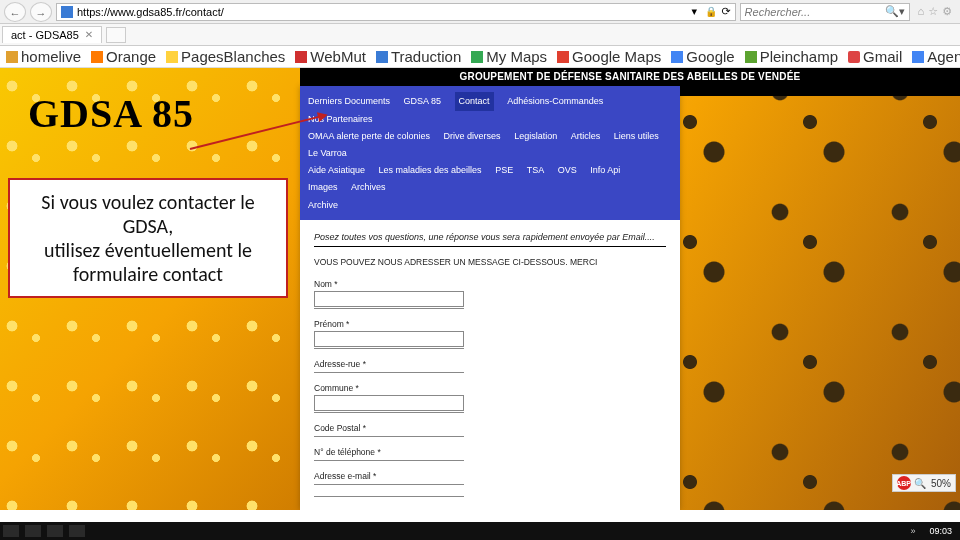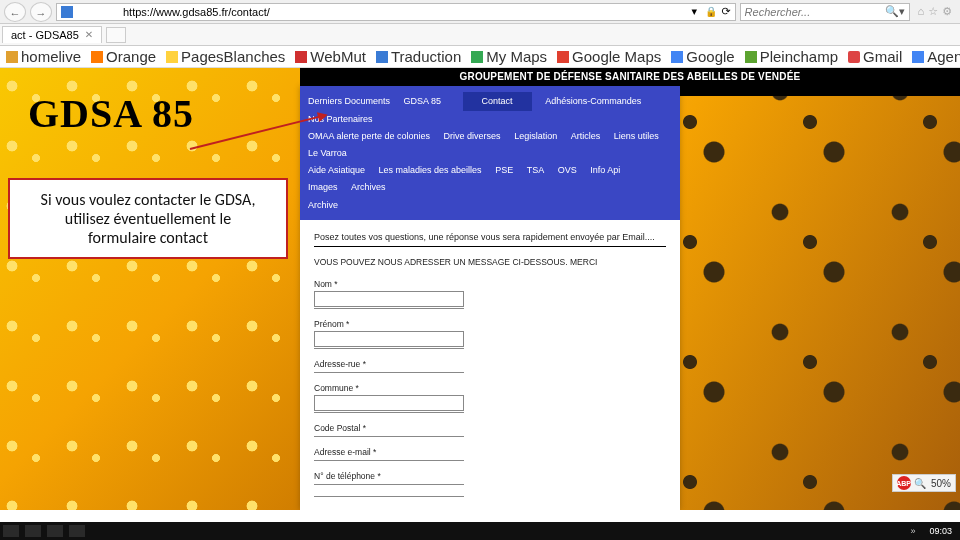--- a/index.html
+++ b/index.html
@@ -2,21 +2,21 @@
 <html><head>
 <meta charset="utf-8">
 <style>
   * { box-sizing: border-box; margin: 0; padding: 0; }
   body { font-family: "Segoe UI", Arial, sans-serif; font-size: 11px; background: #fff; width: 960px; height: 540px; overflow: hidden; position: relative; }
   
   .addr-bar { display: flex; align-items: center; height: 24px; background: #f0f0f0; border-bottom: 1px solid #ccc; padding: 0 4px; gap: 4px; }
   .nav-btn { width: 22px; height: 20px; display: flex; align-items: center; justify-content: center; color: #555; border: 1px solid #ccc; border-radius: 50%; background: #fafafa; }
   .addr-input { flex: 1; height: 18px; background: #fff; border: 1px solid #bbb; padding: 0 4px; font-size: 11px; display: flex; align-items: center; gap: 4px; }
   .addr-input .ico { width: 12px; height: 12px; background: #3a7bd5; display: inline-block; }
-  .addr-txt { flex: 1; margin-left: 46px; }
+  .addr-txt { flex: 1; }
   .lock { font-size: 10px; color: #555; margin-left: 4px; }
   .search-box { width: 170px; height: 18px; border: 1px solid #bbb; background: #fff; padding: 0 4px; font-size: 11px; font-style: italic; color: #777; display:flex; align-items:center;}
   .lens { margin-left:auto; font-style:normal; color:#555;}
   .tool-icons { display: flex; gap: 4px; color: #aaa; padding: 0 4px; }
   .tabs-row { display: flex; align-items: center; height: 22px; background: #f7f7f7; border-bottom: 1px solid #ccc; padding-left: 2px; }
   .tab { background: #fff; border: 1px solid #ccc; border-bottom: none; padding: 2px 8px; font-size: 11px; display: flex; align-items: flex-start; gap: 6px; }
   .tab .x { color: #888; font-size: 10px; }
   .newtab { width: 20px; height: 16px; border: 1px solid #ccc; margin-left: 4px; background: #fafafa; }
   .bookmarks { display: flex; align-items:center; gap: 10px; height: 22px; background:#fff; border-bottom:1px solid #ddd; padding: 0 6px; font-size: 15px; color:#333; overflow:hidden;}
   .bkm { display:flex; align-items:center; gap:3px; white-space:nowrap; }
@@ -49,30 +49,30 @@
     radial-gradient(circle at 55% 45%, #3a2a10 7%, transparent 8%),
     radial-gradient(circle at 75% 70%, #3a2a10 8%, transparent 9%),
     linear-gradient(120deg,#ffd23e 0%, #f5a302 40%, #a85f0a 100%);
     background-size: 120px 120px,120px 120px,120px 120px, 100% 100%;
   }
   .black-banner { position:absolute; top:0; left:300px; right:0; height:28px; background:#000; color:#fff; font-weight:bold; font-size:10px; text-align:center; line-height:18px; letter-spacing:0.2px;}
   .logo { position:absolute; top:22px; left:28px; font-family: "Times New Roman", serif; font-size:40px; font-weight:900; letter-spacing:1px; color:#000;}
   .content-card { position:absolute; top:18px; left:300px; width:380px; bottom:0; background:#fff; box-shadow:0 0 6px rgba(0,0,0,.25);}
   .nav-menu { background:#3a47c4; color:#fff; padding:6px 8px; font-size:9px; line-height:1.9;}
   .nav-menu span { margin-right:11px; white-space:nowrap; display:inline-block;}
-  .nav-menu span.active { background:#2232a0; padding:1px 19px;margin-left:8px;}
+  .nav-menu span.active { background:#2232a0; padding:1px 4px;}
   .form-area { padding:12px 14px; font-size:9px; color:#222;}
-  .intro { font-size:9px; margin-bottom:4px;}
+  .intro { font-size:9px; margin-bottom:4px;font-style:italic;}
   .hr1 { border:0; border-top:1px solid #000; margin-bottom:10px;}
   .hint { font-size:8.5px; margin-bottom:12px;}
   .fld { margin-bottom:10px;}
   .fld label{ display:block; font-size:8.5px; margin-bottom:2px;}
   .fld .line { border-bottom:1px solid #888; width:150px; height:2px;}
   .fld input{ width:150px; height:16px; border:1px solid #888; font-size:9px; padding:0 2px;}
-  .callout { position:absolute; top:110px; left:8px; width:280px; background:#fff; border:2px solid #c02020; padding:10px 8px; text-align:center; font-size:16px; font-family: Calibri, sans-serif; color:#111;}
+  .callout { position:absolute; top:110px; left:8px; width:280px; background:#fff; border:2px solid #c02020; padding:10px 8px; text-align:center; font-size:20px; font-family: Calibri, sans-serif; color:#111;}
   .arrow-line { position:absolute; top:80px; left:190px; width:140px; height:2px; background:#c02020; transform-origin:left center; transform:rotate(-14deg);}
   .arrow-line::after{ content:""; position:absolute; right:-2px; top:-4px; border-left:10px solid #c02020; border-top:5px solid transparent; border-bottom:5px solid transparent;}
   
   .status-strip { position:absolute; bottom:18px; right:4px; display:flex; align-items:center; gap:4px; font-size:10px; color:#333; background:#f4f4f4; padding:1px 4px; border:1px solid #ccc;}
   .abp { background:#d22; color:#fff; border-radius:50%; width:14px; height:14px; display:flex; align-items:center; justify-content:center; font-size:7px; font-weight:bold;}
   .taskbar { position:absolute; bottom:0; left:0; right:0; height:18px; background:#101010; color:#fff; display:flex; align-items:center; font-size:9px;}
   .taskbar .spacer{flex:1;}
   .taskbar .clock{ padding:0 8px;}
   .taskbar .ico{ width:16px; height:12px; margin:0 3px; background:#2a2a2a;}
   .chevr { margin-left:auto; color:#ccc; padding-right:6px;}
@@ -211,25 +211,25 @@
       <div class="fld">
           <label>Adresse-rue *</label>
           <div class="line"></div>
         </div>
       <div class="fld"><label>Commune *</label><input style=""><div class="line"></div></div>
       <div class="fld">
           <label>Code Postal *</label>
           <div class="line"></div>
         </div>
       <div class="fld">
+          <label>N° de téléphone *</label>
+          <div class="line"></div>
+        </div>
+      <div class="fld">
           <label>Adresse e-mail *</label>
-          <div class="line"></div>
-        </div>
-      <div class="fld">
-          <label>N° de téléphone *</label>
           <div class="line"></div>
         </div>
       <div class="fld">
           <div class="line"></div>
         </div>
 
     </div>
   </div>
 
   <div class="arrow-line"></div>

